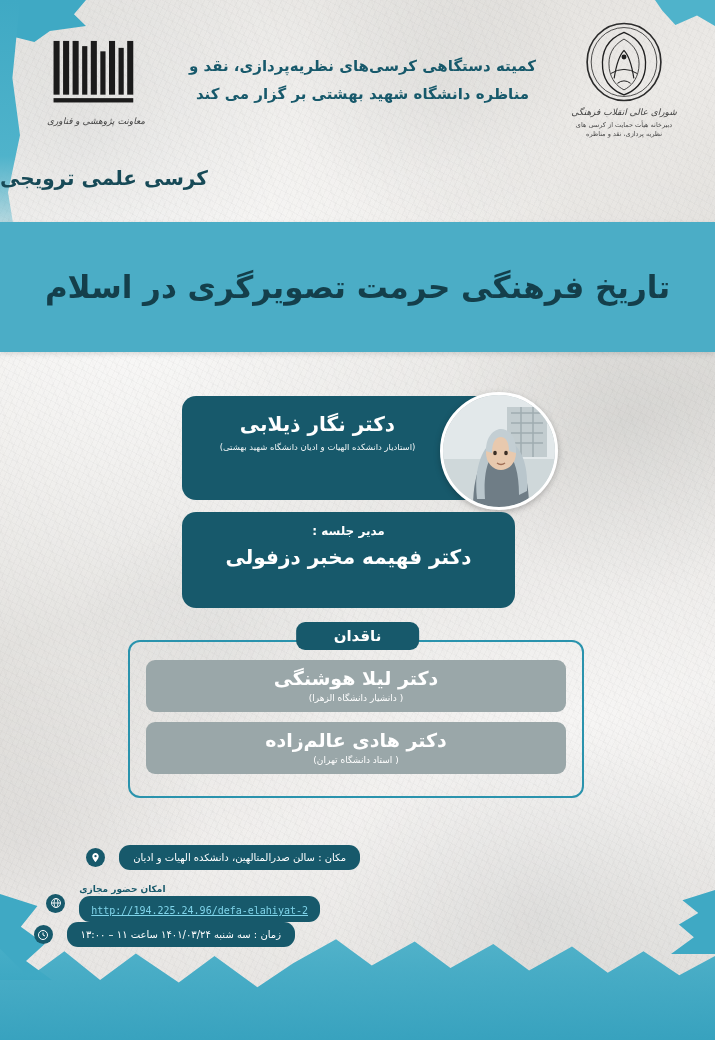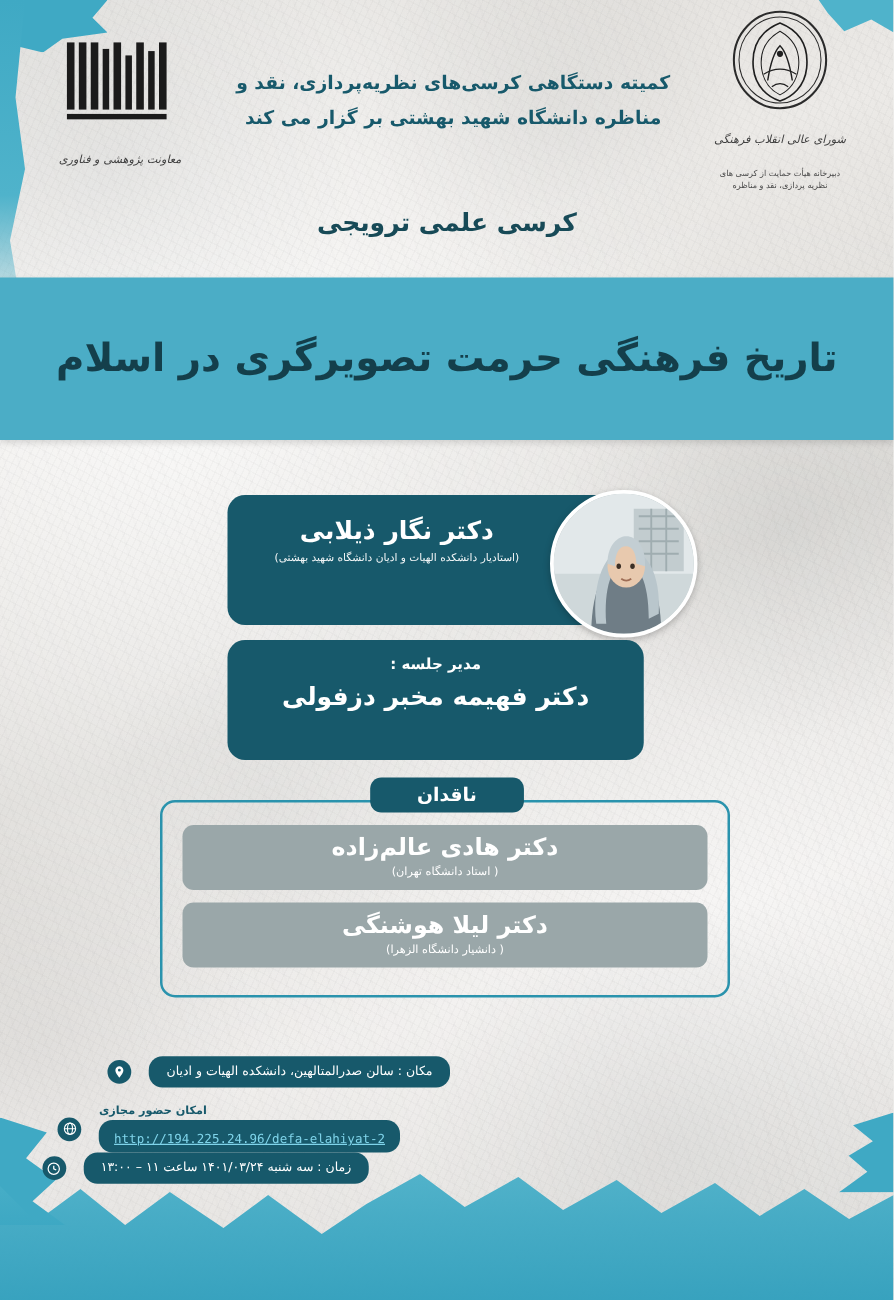--- a/index.html
+++ b/index.html
@@ -105,21 +105,21 @@
     display: flex;
     align-items: center;
     justify-content: space-between;
     padding: 0 26px;
     box-sizing: border-box;
   }
   .logo-left, .logo-right {
     display: flex;
     flex-direction: column;
     align-items: center;
-    gap: 18px;
+    gap: 4px;
     width: 140px;
   }
   .logo-left { width: 130px; }
   .seal {
     width: 82px; height: 82px;
   }
   .logo-caption {
     font-size: 6.5px;
     color: #4a4a4a;
     line-height: 1.35;
@@ -142,21 +142,21 @@
     padding: 0 6px;
   }
   .sbu-mark {
     width: 96px; height: 78px;
   }
 
   
   .kursi-label {
     position: absolute;
     top: 166px; left: 0; right: 0;
-    text-align: center;
+    text-align: left;
     font-size: 20px;
     font-weight: bold;
     color: #174a57;
   }
 
   
   .title-band {
     position: absolute;
     left: 0; right: 0;
     top: 206px;
@@ -424,26 +424,26 @@
   </div>
 
   <div class="card" id="chair-card">
     <p class="role">مدیر جلسه :</p>
     <p class="person">دکتر فهیمه مخبر دزفولی</p>
   </div>
 
   <div class="critics-title">ناقدان</div>
   <div class="critics-wrap">
     <div class="critic-row">
+      <div class="critic-name">دکتر  لیلا هوشنگی</div>
+      <div class="critic-affil">( دانشیار دانشگاه الزهرا)</div>
+    </div>
+    <div class="critic-row">
       <div class="critic-name">دکتر هادی عالم‌زاده</div>
       <div class="critic-affil">( استاد دانشگاه تهران)</div>
-    </div>
-    <div class="critic-row">
-      <div class="critic-name">دکتر  لیلا هوشنگی</div>
-      <div class="critic-affil">( دانشیار دانشگاه الزهرا)</div>
     </div>
   </div>
 
   <div class="info-row" id="row-place">
     <div class="info-pill">مکان :  سالن صدرالمتالهین، دانشکده الهیات و ادیان</div>
     <div class="info-icon">
       <svg width="11" height="11" viewBox="0 0 24 24" fill="#ffffff">
           <path d="M12 2C8.1 2 5 5.1 5 9c0 5.2 7 13 7 13s7-7.8 7-13c0-3.9-3.1-7-7-7zm0 9.5A2.5 2.5 0 1 1 12 6.5a2.5 2.5 0 0 1 0 5z"></path>
         </svg>
     </div>

